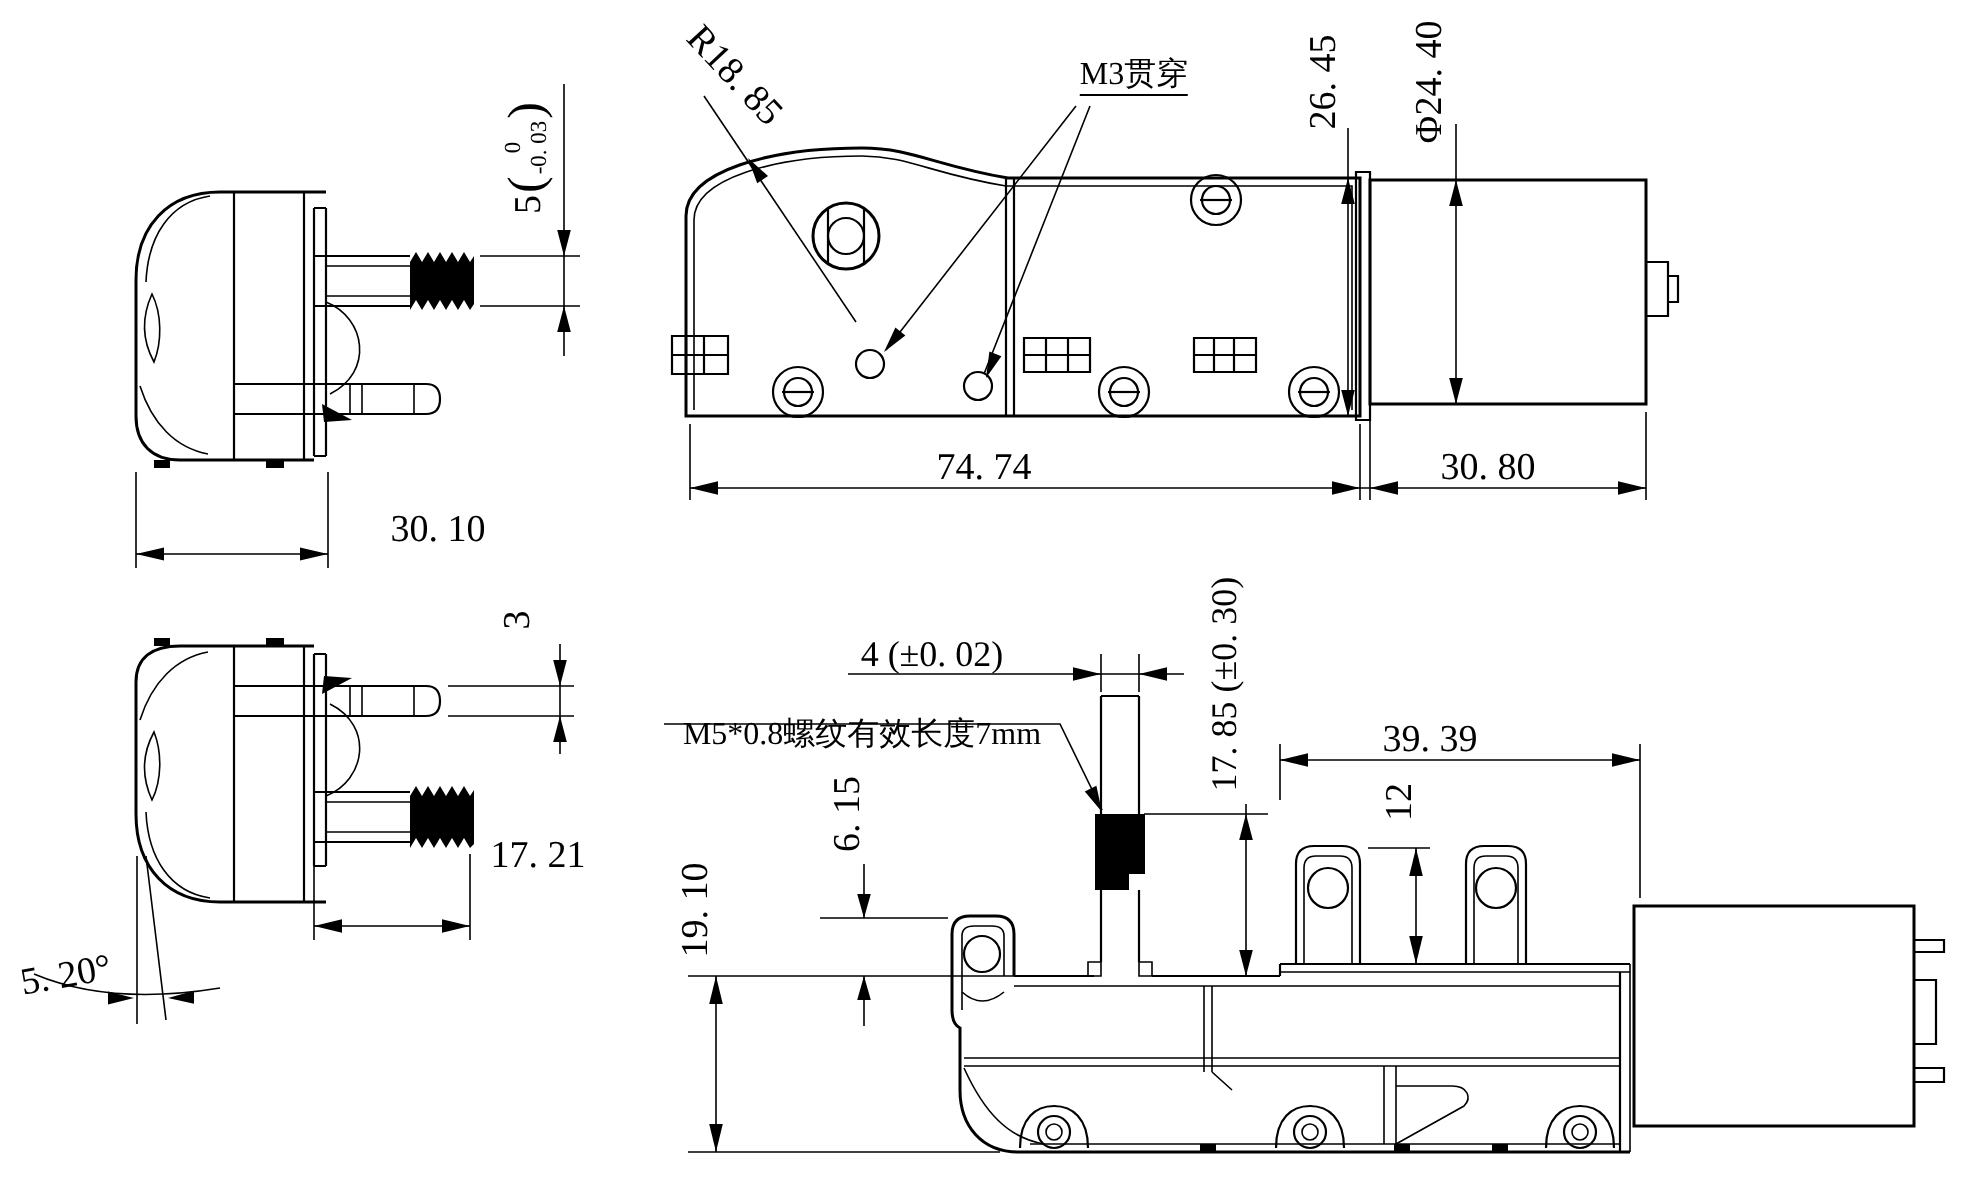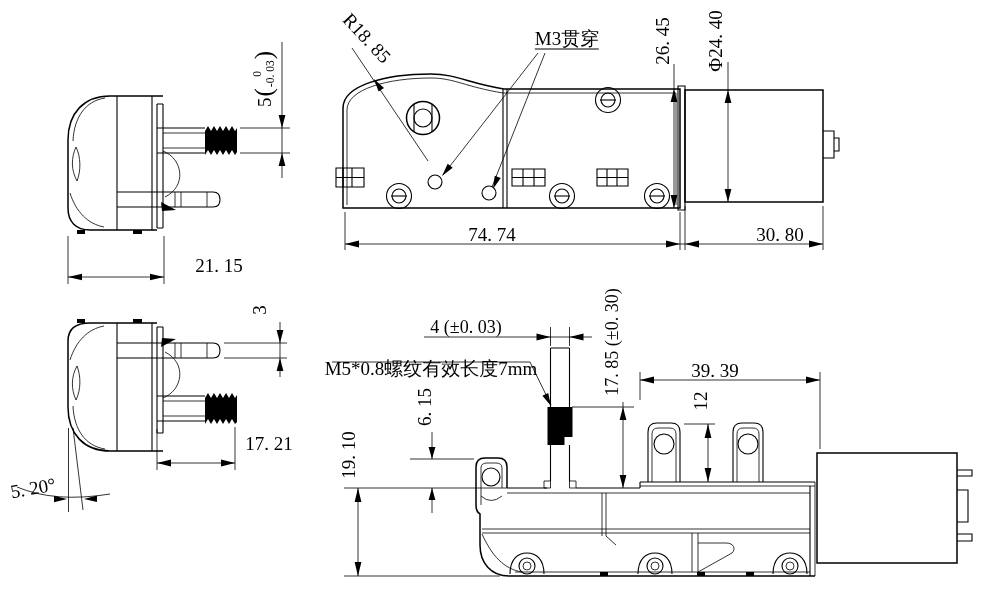--- a/index.html
+++ b/index.html
@@ -9,21 +9,21 @@
   svg path,svg line,svg circle,svg rect{fill:none;stroke:#000;stroke-width:1.1px;}
   svg .bold{stroke-width:1.5px;}
   svg .thin{stroke-width:0.8px;}
   svg .blk{fill:#000;stroke:none;}
   svg .ah{fill:#000;stroke:none;}
   .lbl{position:absolute;transform:translate(-50%,-50%);white-space:nowrap;
        font-size:19px;line-height:1;display:flex;align-items:center;gap:1px;}
   .rot{transform:translate(-50%,-50%) rotate(-90deg);}
   .r47{transform:translate(-50%,-50%) rotate(47deg);}
   .r-10{transform:translate(-50%,-50%) rotate(-10deg);}
-  .cjk{font-size:19px;}
+  .cjk{font-size:16px;}
   .uline{border-bottom:1px solid #000;padding-bottom:1px;}
   .paren{font-size:25px;font-weight:400;transform:translateY(-1px);}
   .stack{display:inline-flex;flex-direction:column;font-size:11.5px;line-height:1.15;
          text-align:center;letter-spacing:0;}
 </style>
 </head>
 <body>
 
 <div class="canvas">
 
@@ -221,21 +221,21 @@
     <polygon class="ah" points="708,424 704.6,438 711.4,438"></polygon>
     <polygon class="ah" points="708,482 704.6,468 711.4,468"></polygon>
 
     <path class="thin" d="M640,380 H820 M640,372 V400 M820,372 V449"></path>
     <polygon class="ah" points="640,380 654,376.6 654,383.4"></polygon>
     <polygon class="ah" points="820,380 806,376.6 806,383.4"></polygon>
   </g>
 </svg>
 
 <div class="lbl" style="left:219px;top:265px;">
-  <span>21. 15</span>
+  <span>30. 10</span>
 </div>
 
 <div class="lbl rot" style="left:264px;top:79px;">
   <span>5</span>
   <span class="paren">(</span>
   <span class="stack">
     <span>0</span>
     <span>-0. 03</span>
   </span>
   <span class="paren">)</span>
@@ -254,38 +254,38 @@
 </div>
 
 <div class="lbl rot" style="left:715px;top:41px;">
   <span>Φ24. 40</span>
 </div>
 
 <div class="lbl" style="left:492px;top:234px;justify-content:center;">
   <span>74. 74</span>
 </div>
 
-<div class="lbl" style="left:744px;top:234px;margin-left:36px;">
+<div class="lbl" style="left:744px;top:234px;">
   <span>30. 80</span>
 </div>
 
 <div class="lbl rot" style="left:259px;top:310px;">
   <span>3</span>
 </div>
 
-<div class="lbl" style="left:269px;top:443px;">
+<div class="lbl" style="left:269px;top:428px;">
   <span>17. 21</span>
 </div>
 
 <div class="lbl r-10" style="left:33px;top:488px;">
   <span>5. 20°</span>
 </div>
 
 <div class="lbl" style="left:466px;top:327px;font-size:18px;">
-  <span>4 (±0. 03)</span>
+  <span>4 (±0. 02)</span>
 </div>
 
 <div class="lbl cjk" style="left:431px;top:352px;margin-top:16px;">
   <span>M5*0.8螺纹有效长度7mm</span>
 </div>
 
 <div class="lbl rot" style="left:612px;top:342px;font-size:18px;">
   <span>17. 85 (±0. 30)</span>
 </div>
 

